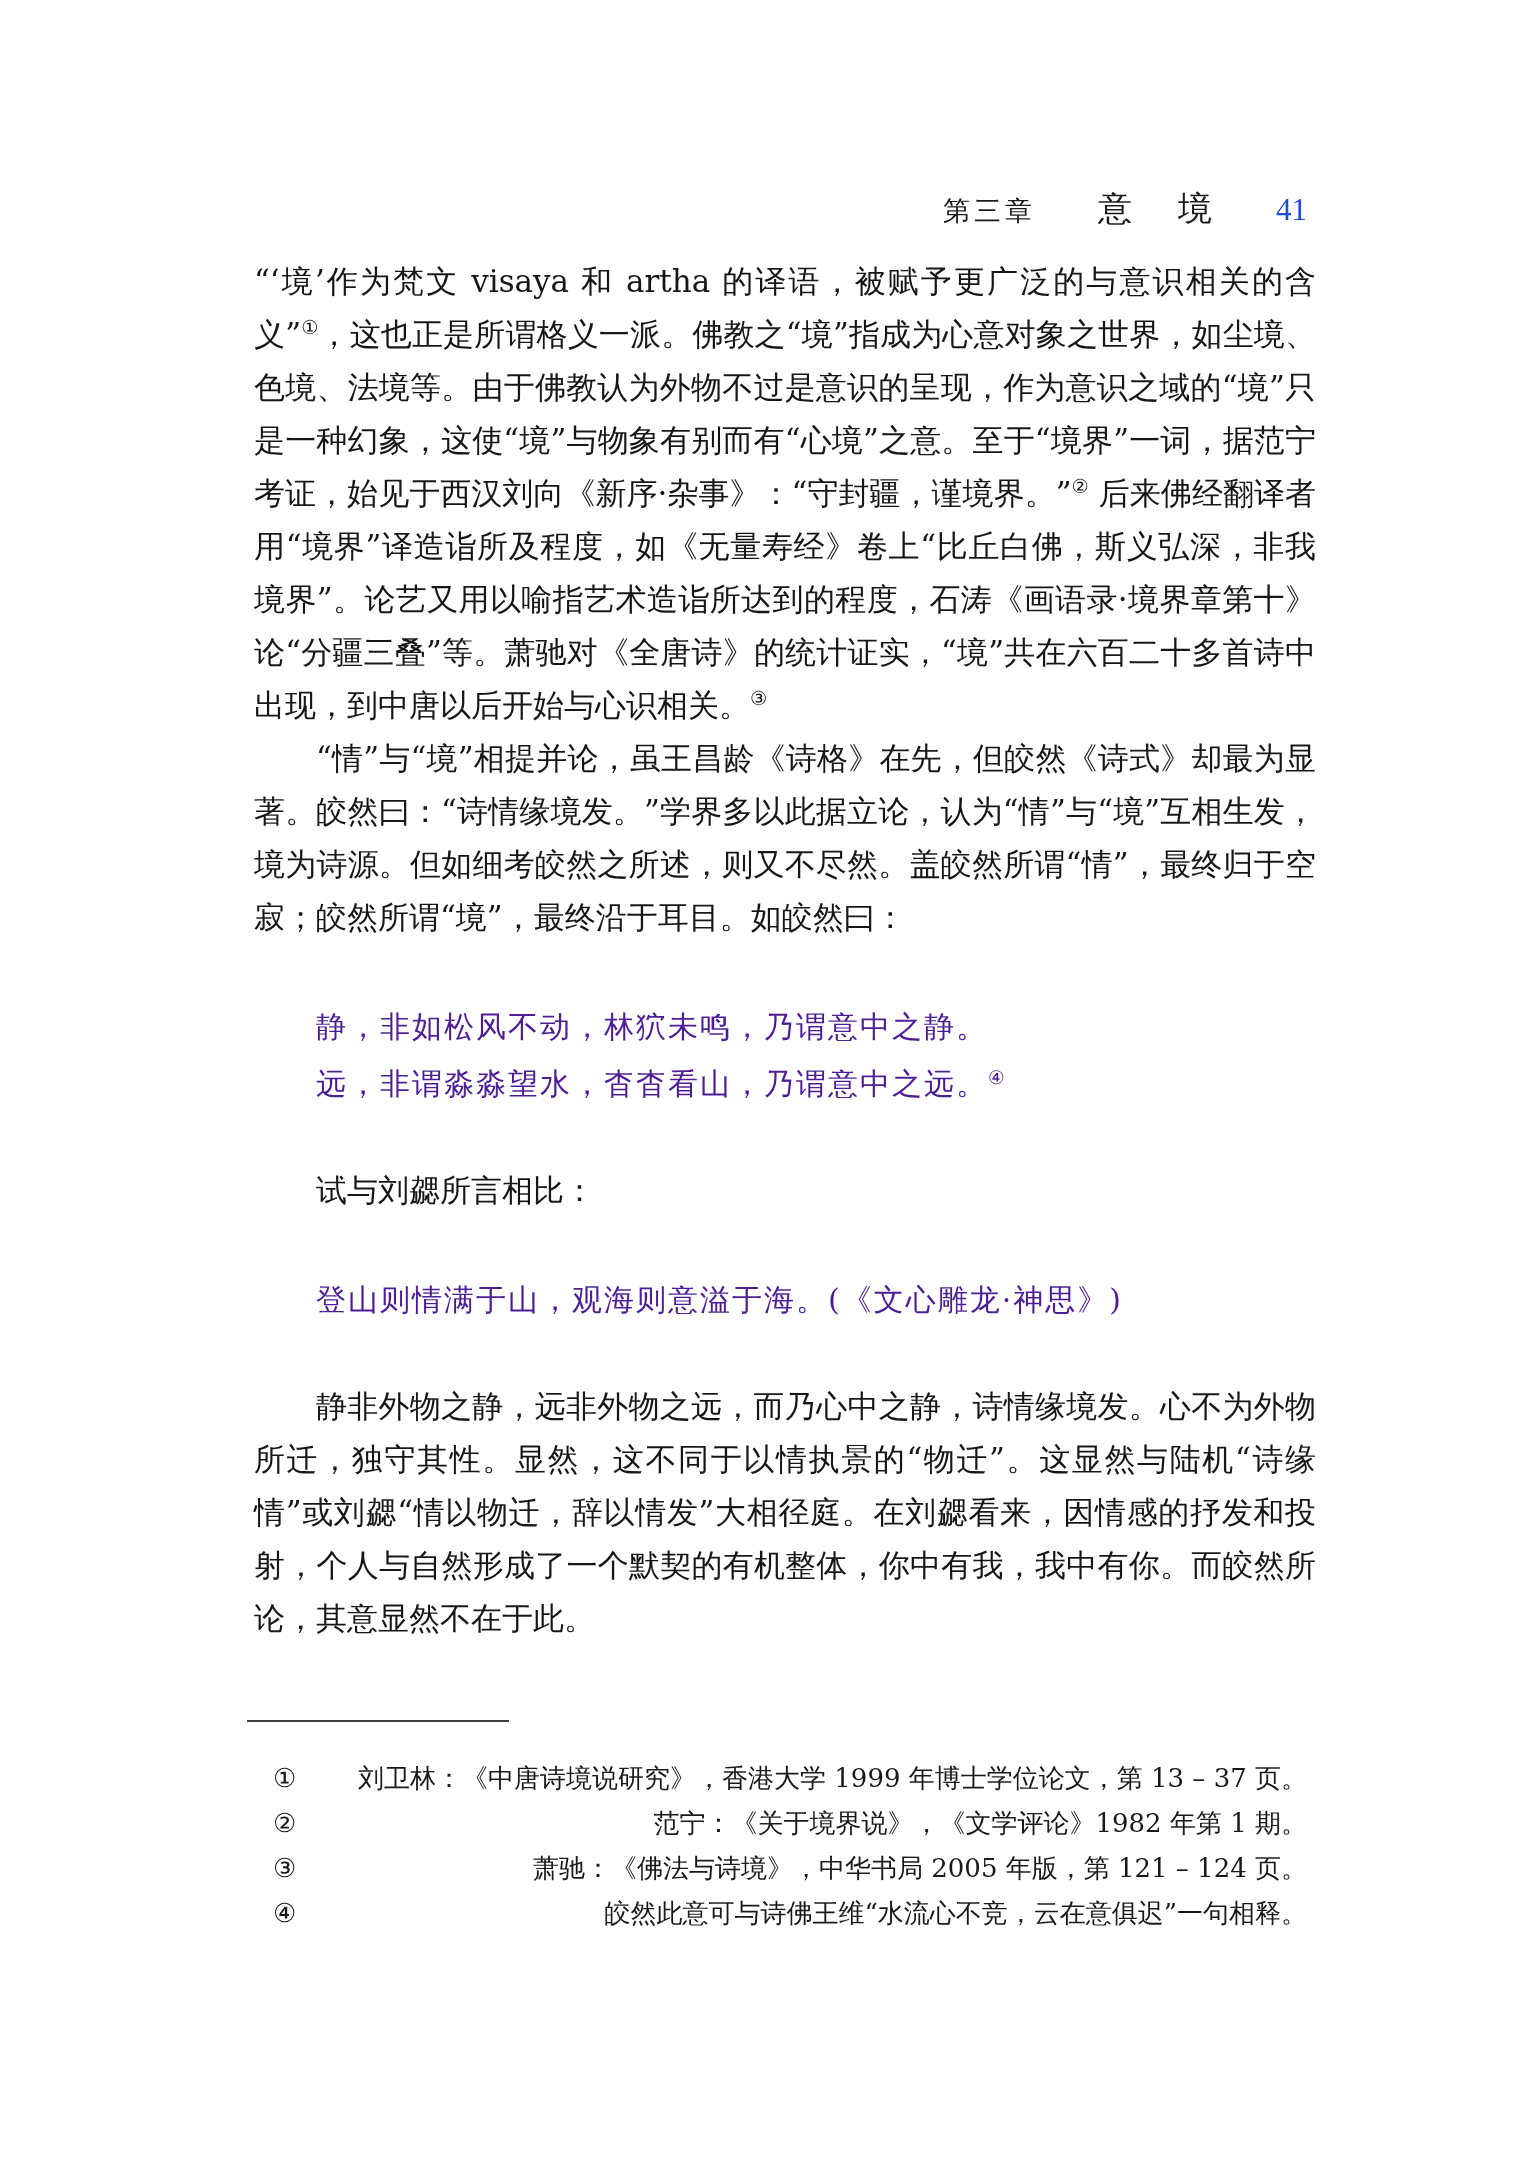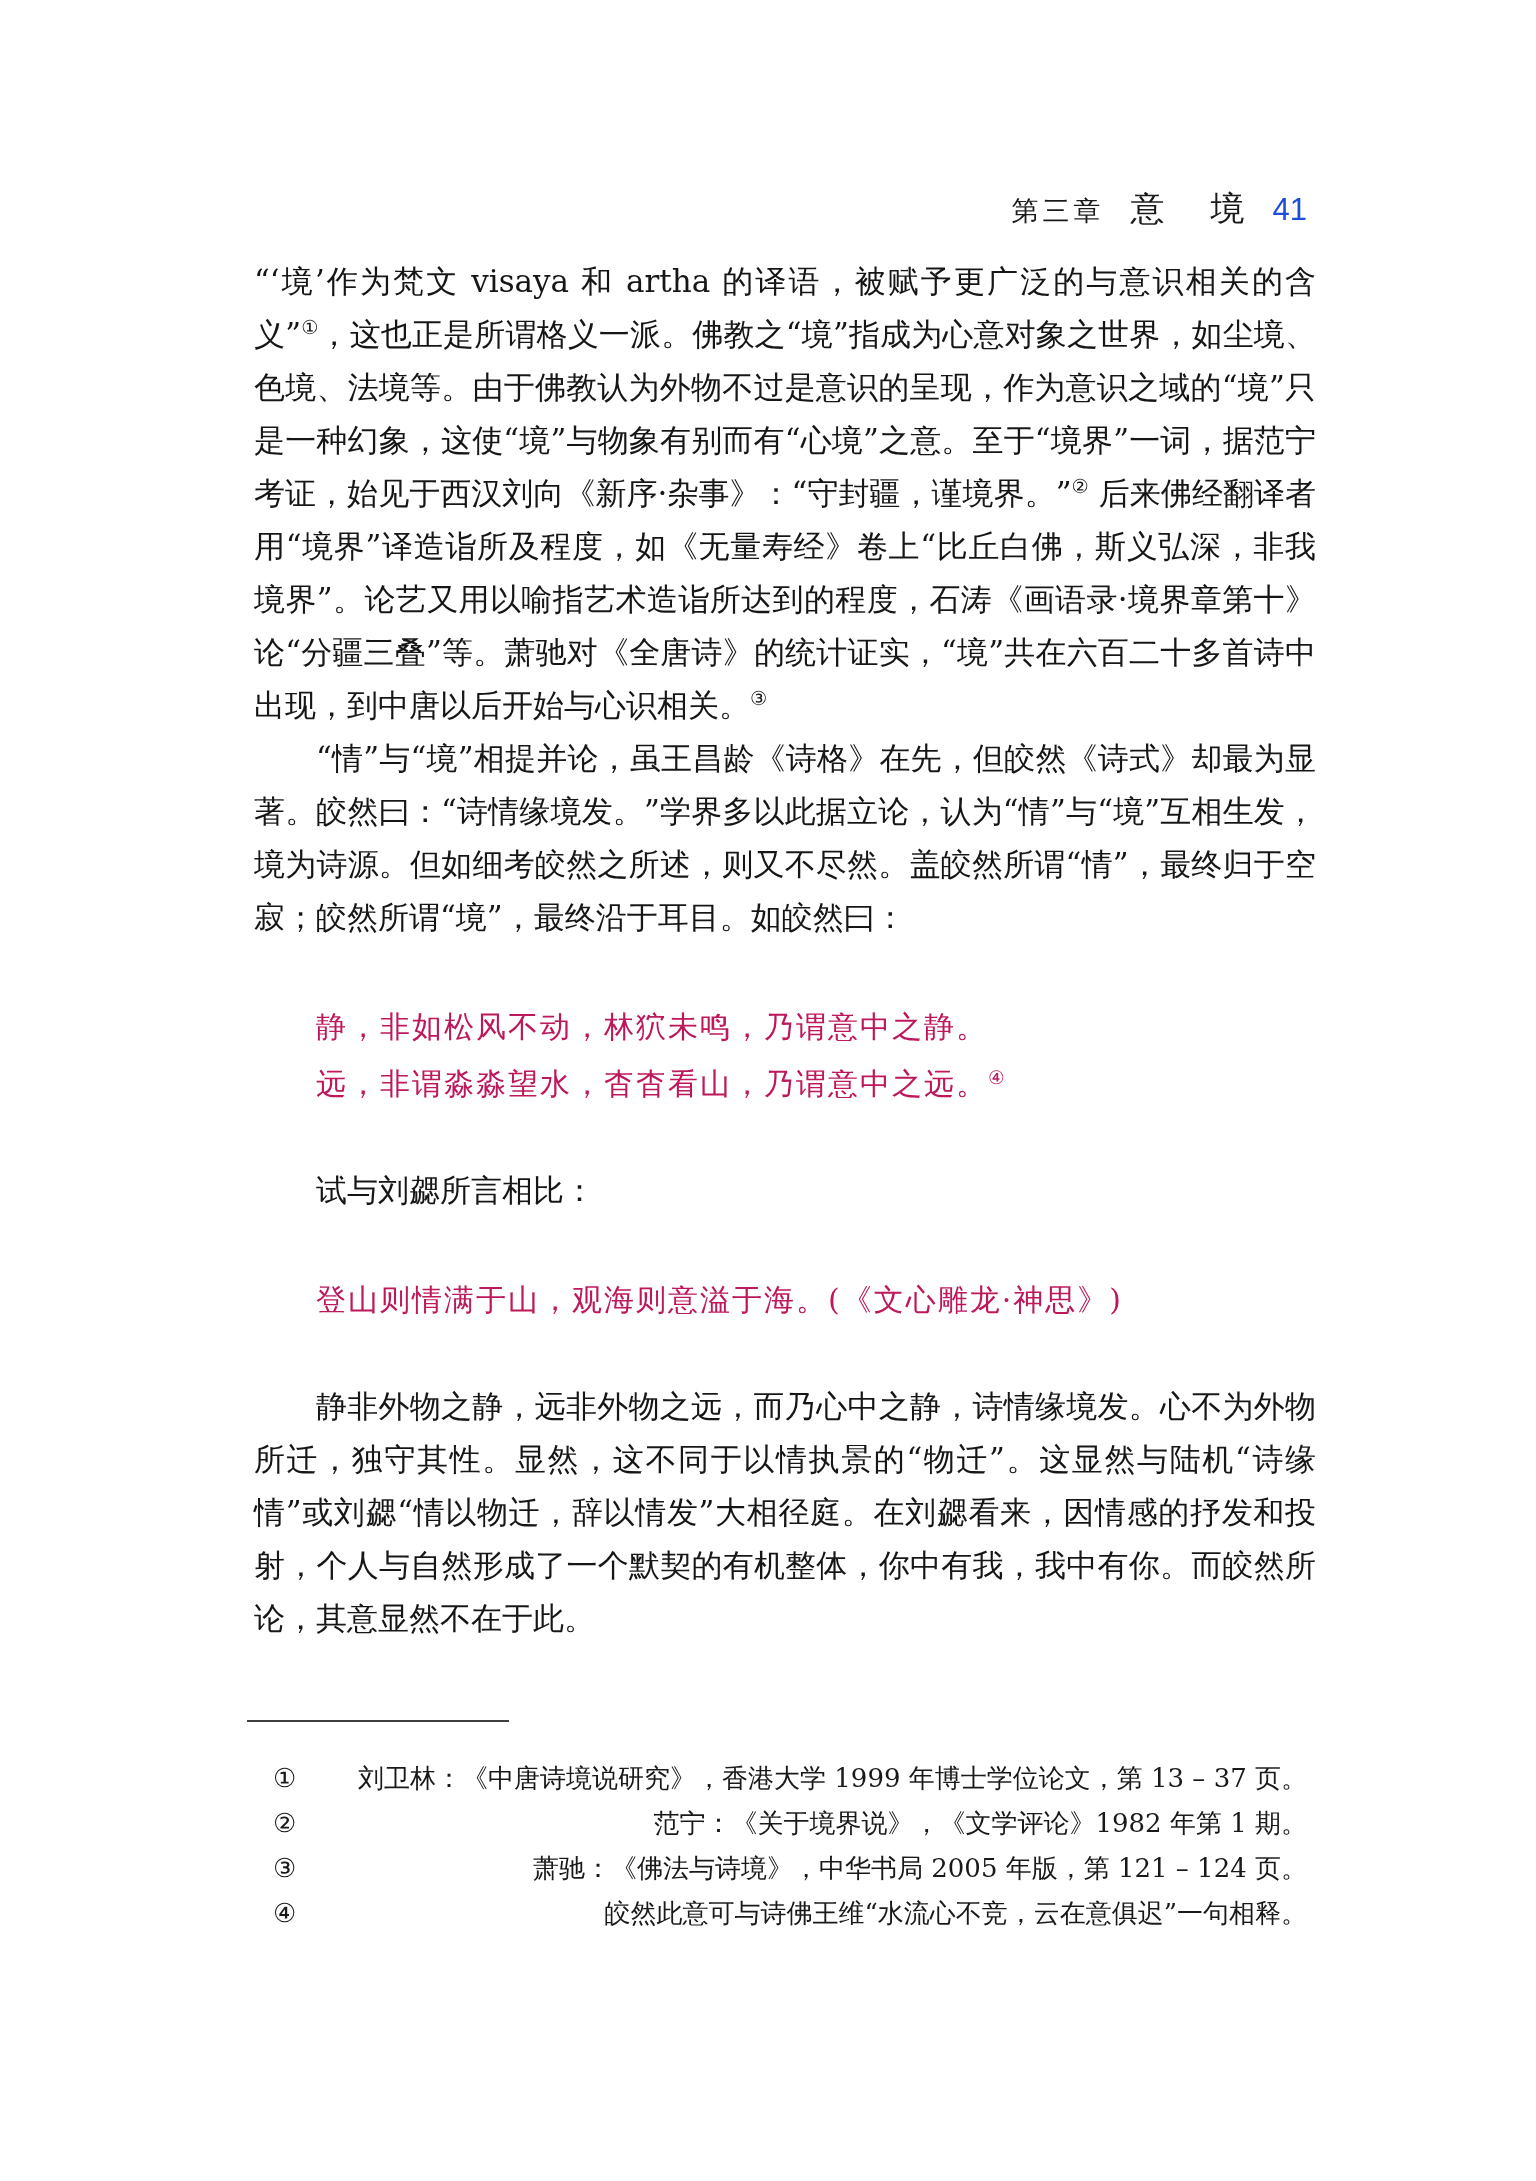--- a/index.html
+++ b/index.html
@@ -22,22 +22,23 @@
   }
   
   .running-head {
     position: absolute;
     top: 186px;
     left: 245px;
     width: 1062px;
     display: flex;
     justify-content: flex-end;
     align-items: baseline;
-    font-family: Liberation Sans, sans-serif;
+    font-family: Liberation Serif, serif;
     color: #1a1a1a;
+    gap: 36px;
   }
   .running-head .chapter {
     font-size: 27px;
     letter-spacing: 4px;
     margin-right: 26px;
   }
   .running-head .section-title {
     font-size: 34px;
     letter-spacing: 6px;
     margin-right: 22px;
@@ -69,21 +70,21 @@
   }
   
   .quote-block {
     margin: 54px 0 52px 2em;
     text-align: left;
   }
   .quote-line {
     font-size: 30px;
     line-height: 57px;
     letter-spacing: 2px;
-    color: #be185d;
+    color: #4c1d95;
     font-weight: 400;
   }
   .mid-line { margin: 0; }
   
   .footnote-area {
     position: absolute;
     top: 1704px;
     left: 245px;
     width: 1062px;
   }

